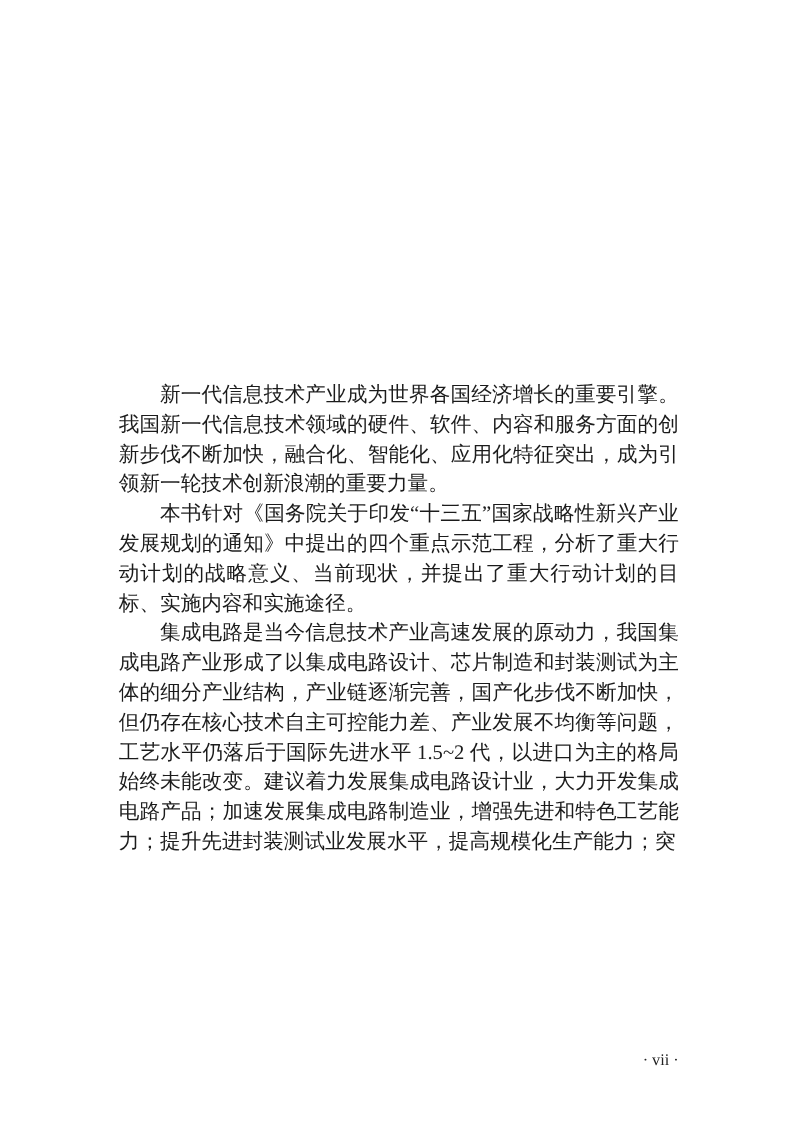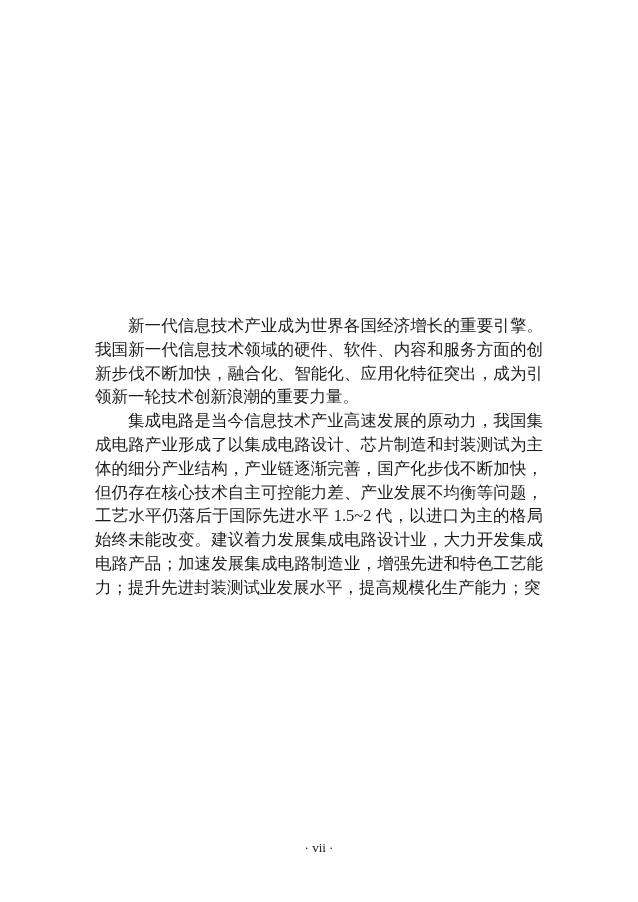--- a/index.html
+++ b/index.html
@@ -31,50 +31,51 @@
     margin: 0;
     text-align: center;
     font-size: 30px;
     font-weight: bold;
     letter-spacing: 2px;
     word-spacing: 38px;
     color: #111111;
   }
   .body-text {
     position: absolute;
-    top: 314px;
+    top: 304px;
     left: 95px;
     width: 448px;
     font-size: 16.5px;
     line-height: 23.8px;
     text-align: justify;
     text-justify: inter-ideograph;
     color: #1b1b1b;
   }
   .body-text p {
     margin: 0;
     padding: 0;
     text-indent: 2em;
   }
   .footer {
     position: absolute;
     top: 840px;
     left: 95px;
     width: 448px;
-    text-align: center;
+    text-align: right;
     font-size: 13px;
     color: #222222;
   }
 </style>
 </head>
 <body>
 
 <div class="page">
 
 
   <div class="body-text">
     <p>新一代信息技术产业成为世界各国经济增长的重要引擎。我国新一代信息技术领域的硬件、软件、内容和服务方面的创新步伐不断加快，融合化、智能化、应用化特征突出，成为引领新一轮技术创新浪潮的重要力量。</p>
+    <p>本书针对《国务院关于印发“十三五”国家战略性新兴产业发展规划的通知》中提出的四个重点示范工程，分析了重大行动计划的战略意义、当前现状，并提出了重大行动计划的目标、实施内容和实施途径。</p>
     <p>集成电路是当今信息技术产业高速发展的原动力，我国集成电路产业形成了以集成电路设计、芯片制造和封装测试为主体的细分产业结构，产业链逐渐完善，国产化步伐不断加快，但仍存在核心技术自主可控能力差、产业发展不均衡等问题，工艺水平仍落后于国际先进水平 1.5~2 代，以进口为主的格局始终未能改变。建议着力发展集成电路设计业，大力开发集成电路产品；加速发展集成电路制造业，增强先进和特色工艺能力；提升先进封装测试业发展水平，提高规模化生产能力；突</p>
   </div>
 
   <div class="footer">· vii ·</div>
 
 </div>
 
 </body></html>

